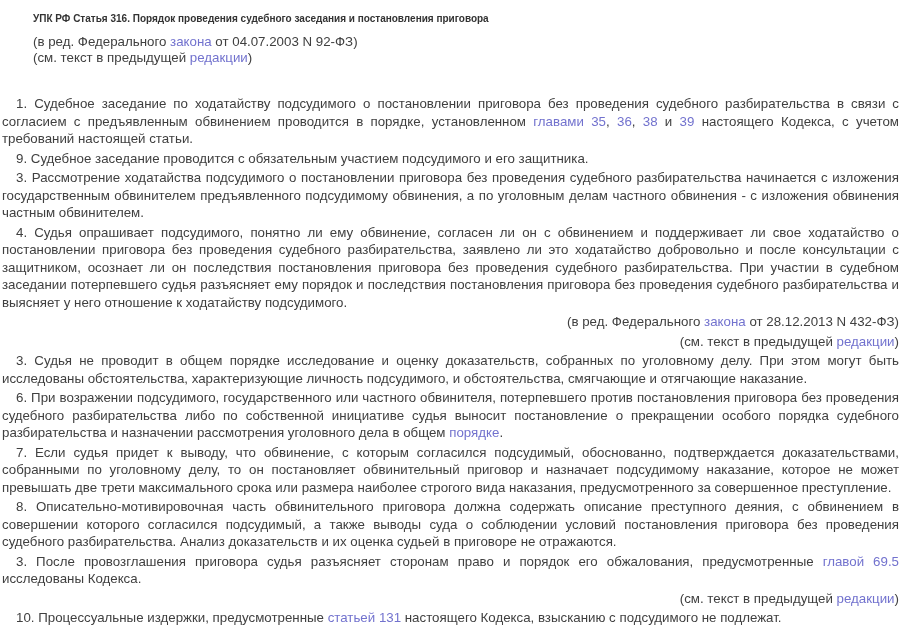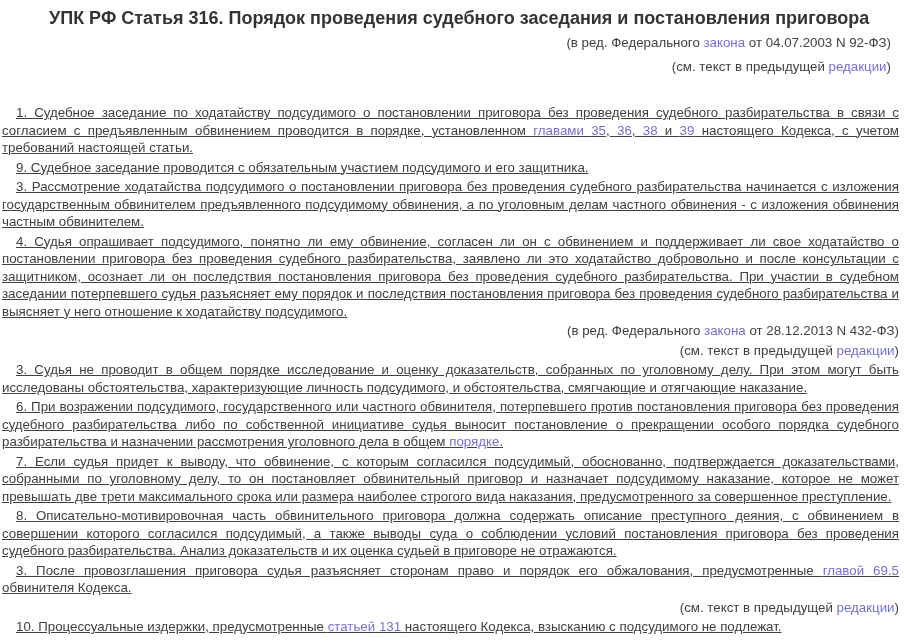--- a/index.html
+++ b/index.html
@@ -19,38 +19,37 @@
   .doc {
     box-sizing: border-box;
     width: 904px;
     padding: 7px 5px 4px 2px;
   }
   .header {
     margin-left: 31px;
     margin-bottom: 29px;
   }
   .title {
-    font-size: 18px;
+    font-size: 10px;
     font-weight: 700;
     color: #333333;
     line-height: 17px;
-    margin: 3px 0 7px 16px;
+    margin: 3px 0 7px 0;
   }
   .header .amend {
     line-height: 16px;
-    margin: 8px;
-    text-align: right;
+    margin: 0;
+    text-align: left;
     text-indent: 0;
   }
   .body-blocks .para {
     text-align: justify;
     text-indent: 14px;
     line-height: 17.5px;
     margin: 0 0 2px 0;
-    text-decoration: underline;
   }
   .body-blocks .amend {
     text-align: right;
     text-indent: 0;
     line-height: 17.5px;
     margin: 0 0 2px 0;
   }
   a.lnk {
     color: #7272ce;
     text-decoration: none;
@@ -73,17 +72,17 @@
       <p class="para"><span>1. Судебное заседание по ходатайству подсудимого о постановлении приговора без проведения судебного разбирательства в связи с согласием с предъявленным обвинением проводится в порядке, установленном </span><a href="#" class="lnk">главами</a><span> </span><a href="#" class="lnk">35</a><span>, </span><a href="#" class="lnk">36</a><span>, </span><a href="#" class="lnk">38</a><span> и </span><a href="#" class="lnk">39</a><span> настоящего Кодекса, с учетом требований настоящей статьи.</span></p>
       <p class="para"><span>9. Судебное заседание проводится с обязательным участием подсудимого и его защитника.</span></p>
       <p class="para"><span>3. Рассмотрение ходатайства подсудимого о постановлении приговора без проведения судебного разбирательства начинается с изложения государственным обвинителем предъявленного подсудимому обвинения, а по уголовным делам частного обвинения - с изложения обвинения частным обвинителем.</span></p>
       <p class="para"><span>4. Судья опрашивает подсудимого, понятно ли ему обвинение, согласен ли он с обвинением и поддерживает ли свое ходатайство о постановлении приговора без проведения судебного разбирательства, заявлено ли это ходатайство добровольно и после консультации с защитником, осознает ли он последствия постановления приговора без проведения судебного разбирательства. При участии в судебном заседании потерпевшего судья разъясняет ему порядок и последствия постановления приговора без проведения судебного разбирательства и выясняет у него отношение к ходатайству подсудимого.</span></p>
       <p class="amend"><span>(в ред. Федерального </span><a href="#" class="lnk">закона</a><span> от 28.12.2013 N 432-ФЗ)</span></p>
       <p class="amend"><span>(см. текст в предыдущей </span><a href="#" class="lnk">редакции</a><span>)</span></p>
       <p class="para"><span>3. Судья не проводит в общем порядке исследование и оценку доказательств, собранных по уголовному делу. При этом могут быть исследованы обстоятельства, характеризующие личность подсудимого, и обстоятельства, смягчающие и отягчающие наказание.</span></p>
       <p class="para"><span>6. При возражении подсудимого, государственного или частного обвинителя, потерпевшего против постановления приговора без проведения судебного разбирательства либо по собственной инициативе судья выносит постановление о прекращении особого порядка судебного разбирательства и назначении рассмотрения уголовного дела в общем </span><a href="#" class="lnk">порядке</a><span>.</span></p>
       <p class="para"><span>7. Если судья придет к выводу, что обвинение, с которым согласился подсудимый, обоснованно, подтверждается доказательствами, собранными по уголовному делу, то он постановляет обвинительный приговор и назначает подсудимому наказание, которое не может превышать две трети максимального срока или размера наиболее строгого вида наказания, предусмотренного за совершенное преступление.</span></p>
       <p class="para"><span>8. Описательно-мотивировочная часть обвинительного приговора должна содержать описание преступного деяния, с обвинением в совершении которого согласился подсудимый, а также выводы суда о соблюдении условий постановления приговора без проведения судебного разбирательства. Анализ доказательств и их оценка судьей в приговоре не отражаются.</span></p>
-      <p class="para"><span>3. После провозглашения приговора судья разъясняет сторонам право и порядок его обжалования, предусмотренные </span><a href="#" class="lnk">главой</a><span> </span><a href="#" class="lnk">69.5</a><span> обвинителя Кодекса.</span></p>
+      <p class="para"><span>3. После провозглашения приговора судья разъясняет сторонам право и порядок его обжалования, предусмотренные </span><a href="#" class="lnk">главой</a><span> </span><a href="#" class="lnk">69.5</a><span> исследованы Кодекса.</span></p>
       <p class="amend"><span>(см. текст в предыдущей </span><a href="#" class="lnk">редакции</a><span>)</span></p>
       <p class="para"><span>10. Процессуальные издержки, предусмотренные </span><a href="#" class="lnk">статьей</a><span> </span><a href="#" class="lnk">131</a><span> настоящего Кодекса, взысканию с подсудимого не подлежат.</span></p>
     </div>
 </div>
 
 </body></html>

